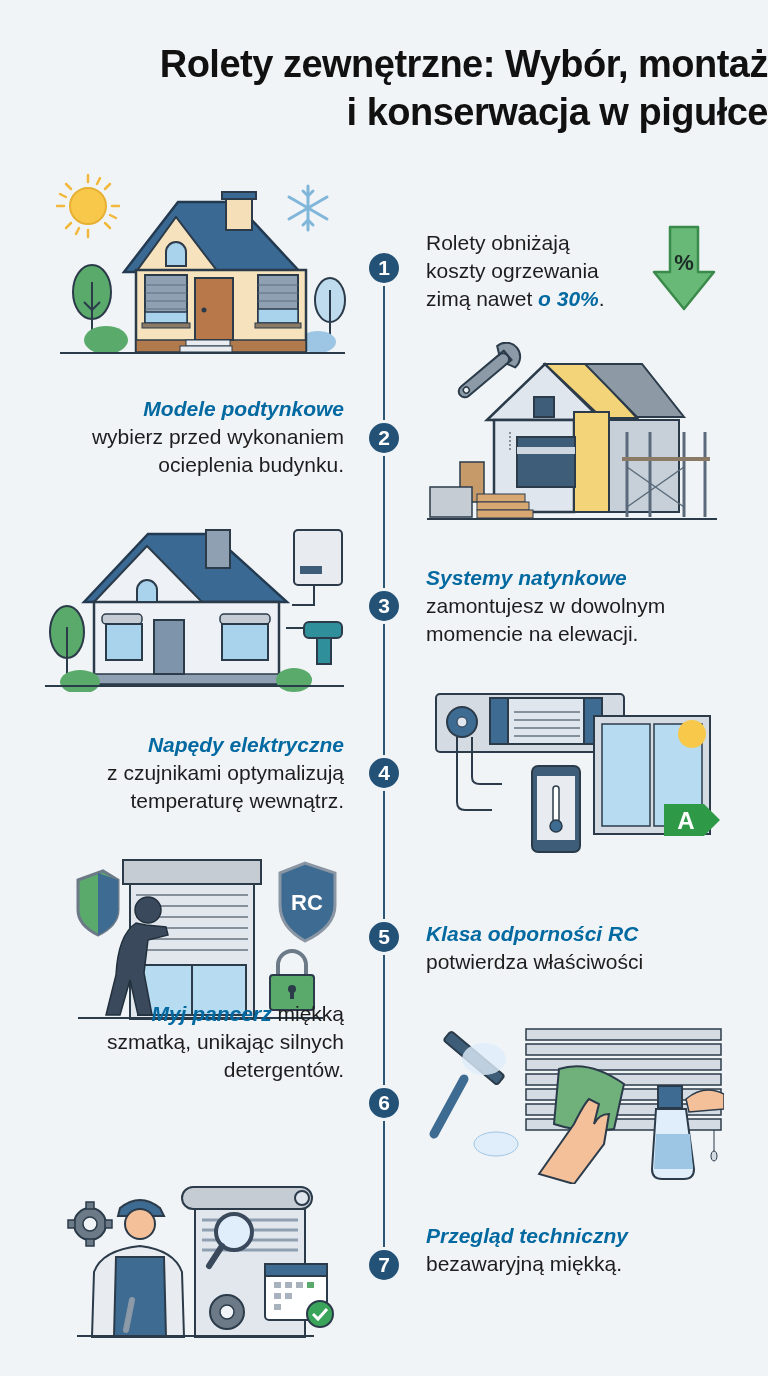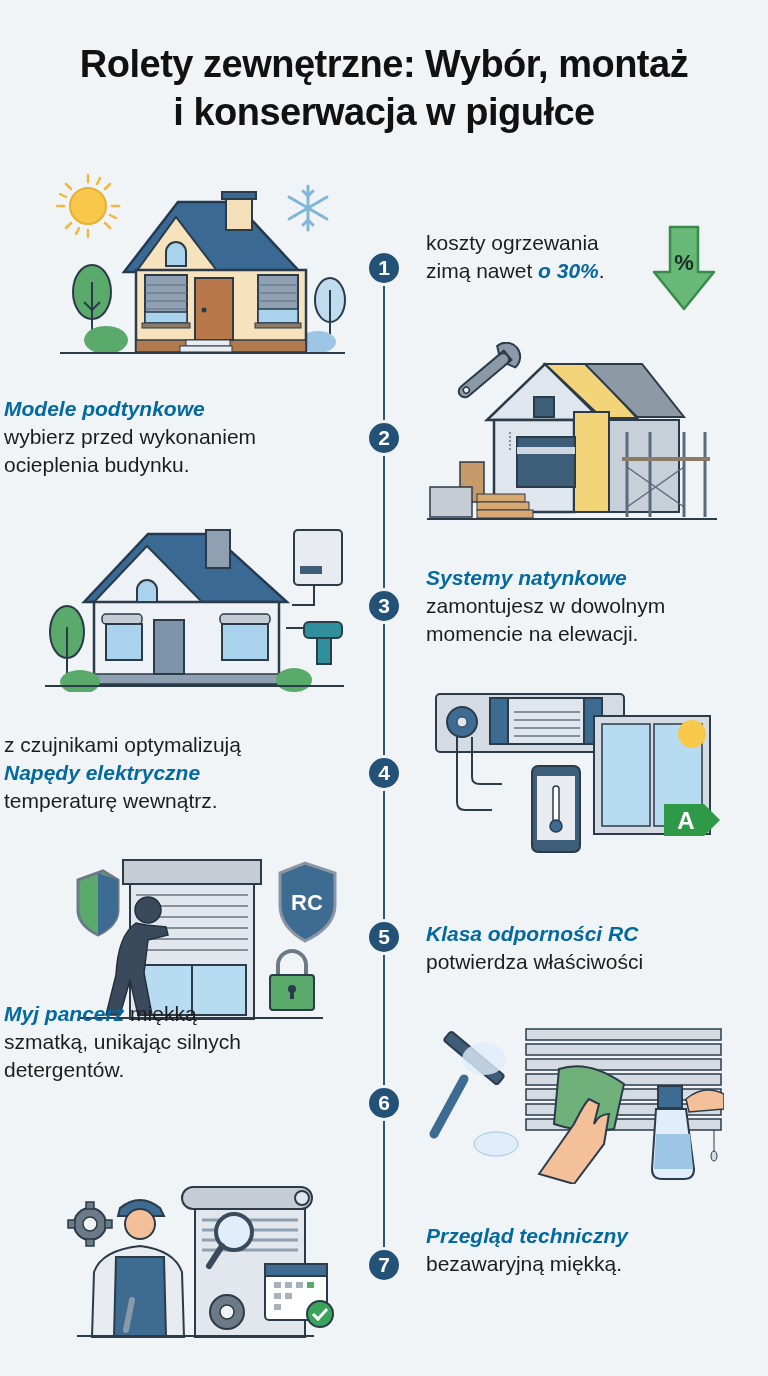--- a/index.html
+++ b/index.html
@@ -6,39 +6,39 @@
   html, body { width: 768px; height: 1376px; }
   body {
     background: #f1f4f7;
     font-family: "Liberation Sans", "DejaVu Sans", sans-serif;
     color: #1a1a1a;
     position: relative;
     overflow: hidden;
   }
   .title {
     position: absolute; top: 40px; left: 0; width: 768px;
-    text-align: center;
+    text-align: right;
     font-family: "Liberation Sans", sans-serif;
     font-weight: 700; font-size: 38px; line-height: 48px;
     letter-spacing: -0.5px; color: #111;
   }
   .timeline-line {
     position: absolute; left: 383px; top: 285px; width: 2px; height: 985px;
     background: #2d5676;
   }
   .badge {
     position: absolute; left: 366px; width: 36px; height: 36px; border-radius: 50%;
     background: #245277; color: #fff; font-weight: 700; font-size: 21px;
     display: flex; align-items: center; justify-content: center;
     border: 3px solid #f1f4f7; box-shadow: 0 0 0 0 transparent;
   }
   .txt {
     position: absolute; font-size: 21px; line-height: 28px; color: #1d1d1d;
   }
-  .txt.left { right: 424px; width: 340px; }
+  .txt.left { text-align: right; right: 424px; width: 340px; }
   .txt.right { left: 426px; width: 330px; text-align: left; }
   .txt b { font-weight: 700; color: #0369a1; font-style: italic; }
   .illus { position: absolute; }
 </style>
 </head>
 <body>
 
 <h1 class="title">
   <span style="display:block">Rolety zewnętrzne: Wybór, montaż</span>
   <span style="display:block">i konserwacja w pigułce</span>
@@ -116,20 +116,21 @@
       <line x1="208" y1="129" x2="248" y2="129" stroke="#5d6f82"></line>
       <rect x="208" y="137" width="40" height="14" fill="#a9d3ec" stroke="#2b3b4a" stroke-width="1.5"></rect>
       <rect x="205" y="151" width="46" height="5" fill="#8a7a66" stroke="#2b3b4a" stroke-width="1"></rect>
     </g>
     <line x1="10" y1="181" x2="295" y2="181" stroke="#2b3b4a" stroke-width="2"></line>
   </svg>
 
   <div class="badge" style="top:250px">1</div>
 
   <div class="txt right" style="top:229px">
+    <div>Rolety obniżają</div>
     <div>koszty ogrzewania</div>
     <div><span>zimą nawet </span><b>o 30%</b><span>.</span></div>
   </div>
 
   <svg class="illus" style="left:650px;top:224px" width="68" height="90" viewBox="0 0 68 90">
     <path d="M20 3 H48 V48 H64 L34 85 L4 48 H20 Z" fill="#68b877" stroke="#3a8a4b" stroke-width="2.5" stroke-linejoin="round"></path>
     <text x="34" y="46" text-anchor="middle" font-family="Liberation Sans, sans-serif" font-weight="700" font-size="22" fill="#1b2c26">%</text>
   </svg>
 </div>
 
@@ -212,22 +213,22 @@
 
   <div class="txt right" style="top:564px">
     <div><b>Systemy natynkowe</b></div>
     <div>zamontujesz w dowolnym</div>
     <div>momencie na elewacji.</div>
   </div>
 </div>
 
 <div>
   <div class="txt left" style="top:731px">
+    <div><b>Napędy elektryczne</b></div>
     <div>z czujnikami optymalizują</div>
-    <div><b>Napędy elektryczne</b></div>
     <div>temperaturę wewnątrz.</div>
   </div>
 
   <div class="badge" style="top:755px">4</div>
 
   <svg class="illus" style="left:432px;top:692px" width="292" height="165" viewBox="0 0 292 165">
     <rect x="4" y="2" width="188" height="58" rx="4" fill="#d5dbe2" stroke="#2b3b4a" stroke-width="2"></rect>
     <rect x="58" y="6" width="112" height="46" rx="6" fill="#dfe6ee" stroke="#2b3b4a" stroke-width="2"></rect>
     <rect x="58" y="6" width="18" height="46" fill="#3d6b92" stroke="#2b3b4a" stroke-width="2"></rect>
     <rect x="152" y="6" width="18" height="46" fill="#3d6b92" stroke="#2b3b4a" stroke-width="2"></rect>

